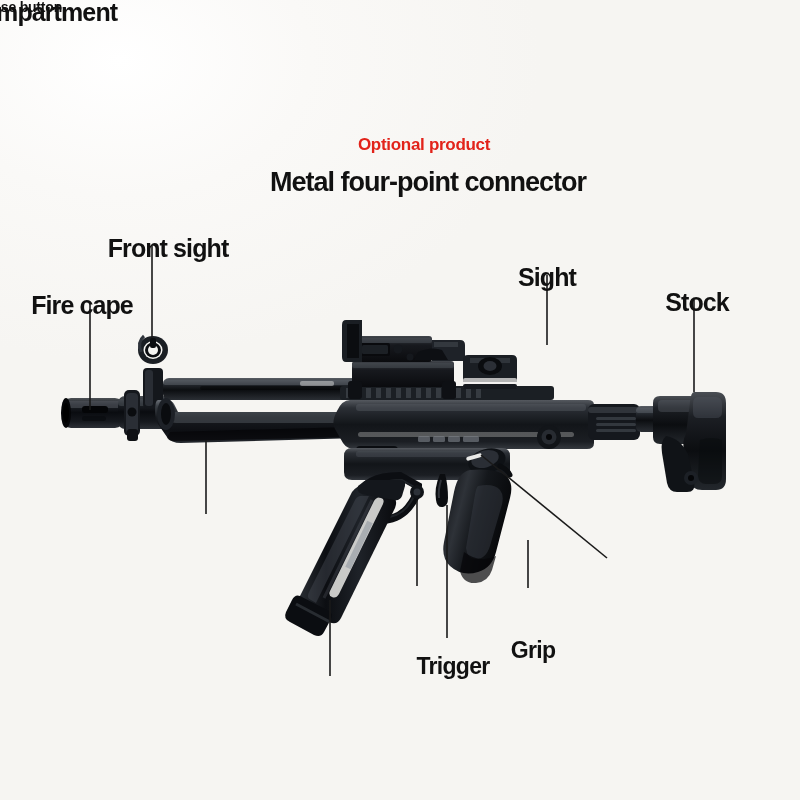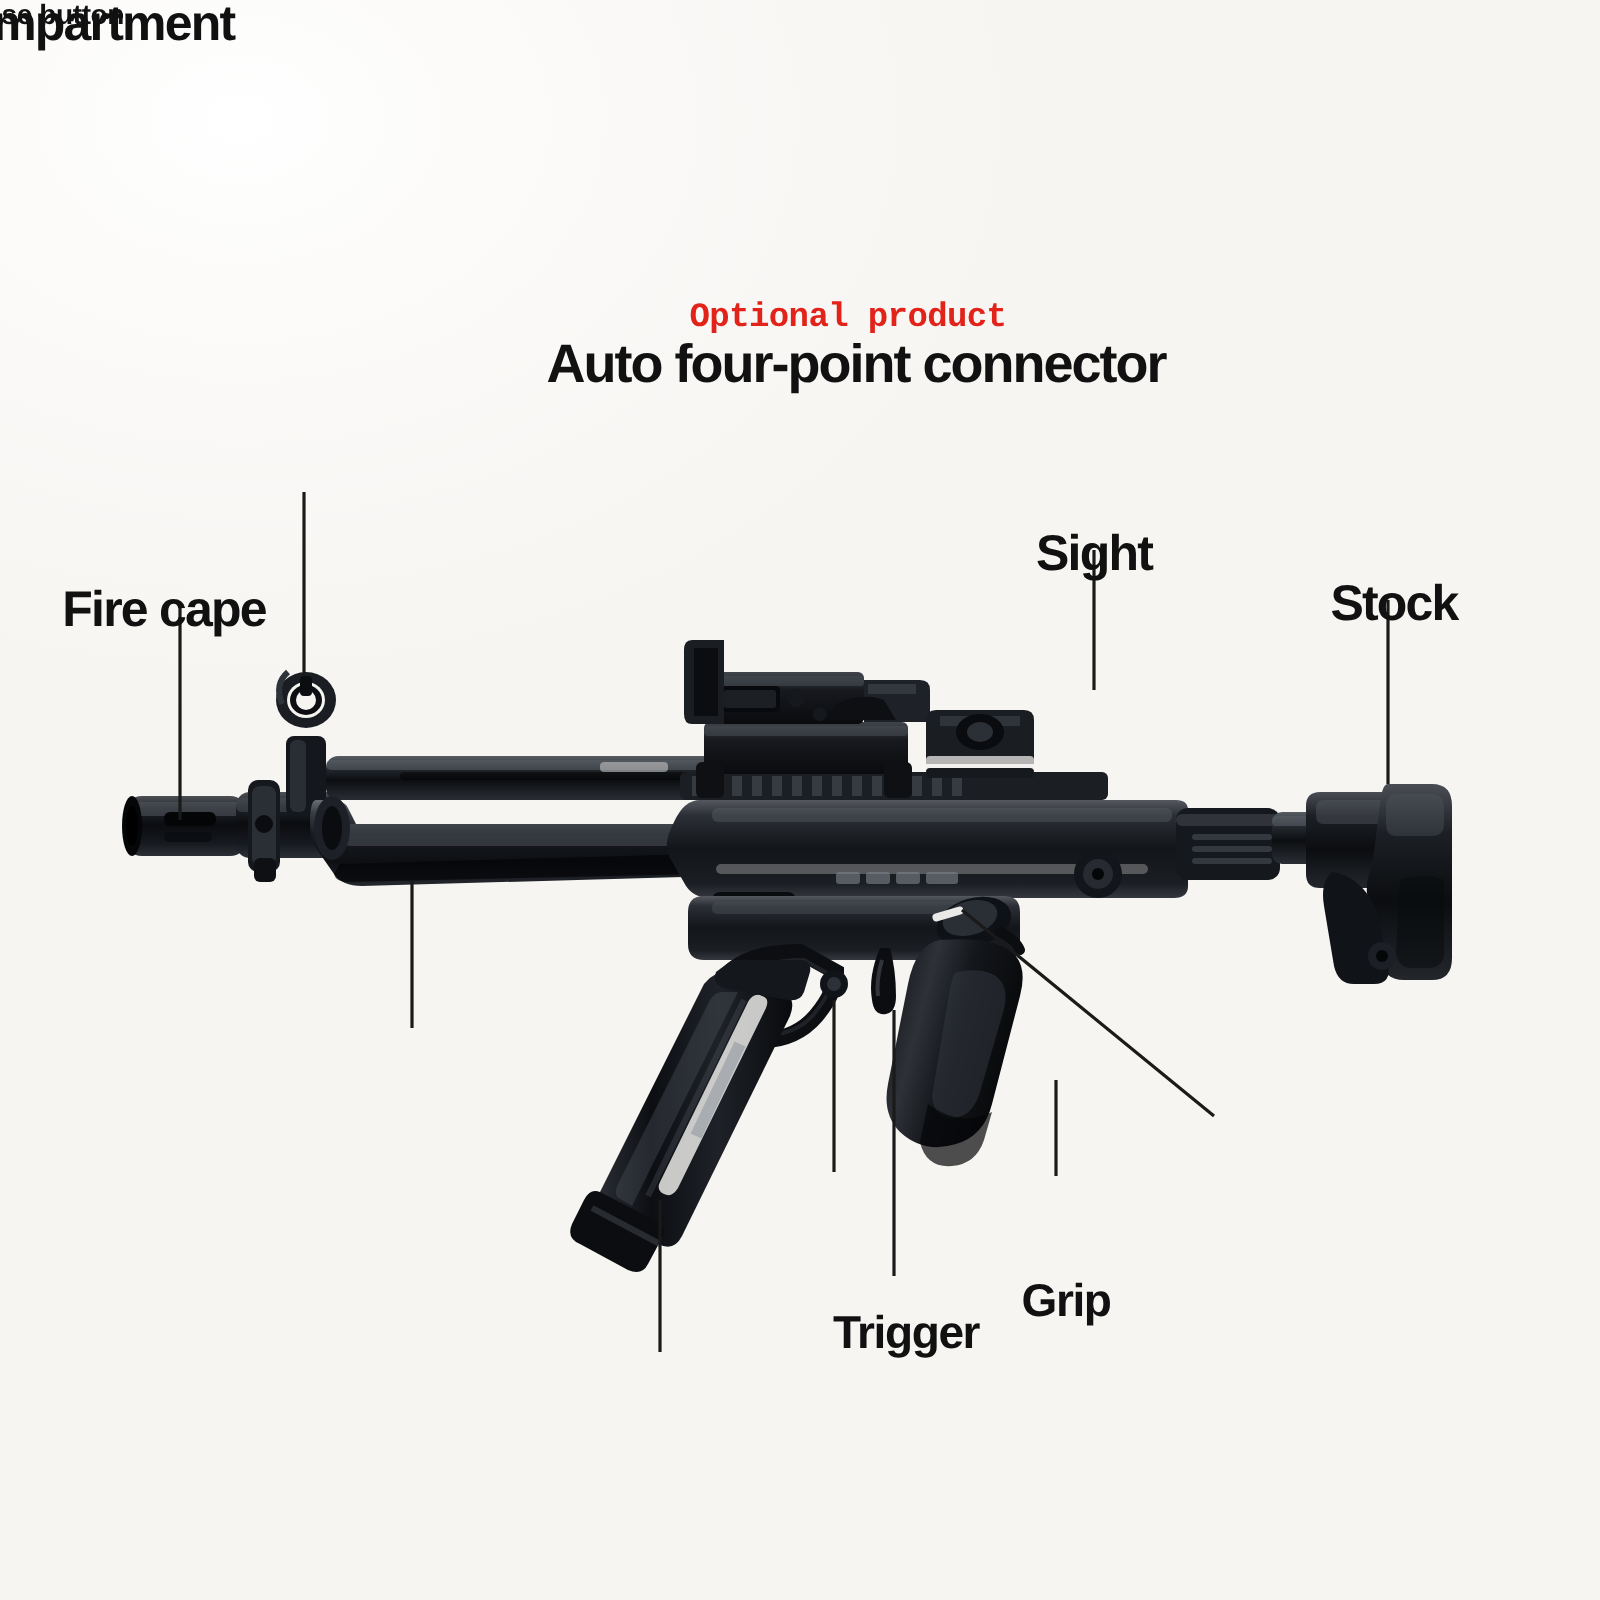--- a/index.html
+++ b/index.html
@@ -264,24 +264,25 @@
         <line x1="694" y1="300" x2="694" y2="392"></line>
         <line x1="206" y1="440" x2="206" y2="514"></line>
         <line x1="417" y1="500" x2="417" y2="586"></line>
         <line x1="330" y1="600" x2="330" y2="676"></line>
         <line x1="447" y1="505" x2="447" y2="638"></line>
         <line x1="528" y1="540" x2="528" y2="588"></line>
         <line x1="481" y1="455" x2="607" y2="558"></line>
       </g>
   </svg>
 
-  <div class="lbl red c" style="left:424px; top:151px;font-family:Liberation Mono, monospace;">Optional product</div>
-  <div class="lbl c" style="left:428px; top:169px; font-size:27px; letter-spacing:-1px;">Auto four-point connector</div>
+  <div class="lbl red c" style="left:424px; top:136px;">Optional product</div>
+  <div class="lbl c" style="left:428px; top:169px; font-size:27px; letter-spacing:-1px;">Metal four-point connector</div>
 
   <div class="lbl big c" style="left: 82px; top: 293px; text-align: right;">Fire cape</div>
+  <div class="lbl big c" style="left: 168px; top: 236px;">Front sight</div>
   <div class="lbl big c" style="left: 547px; top: 265px;">Sight</div>
   <div class="lbl big c" style="left: 697px; top: 290px;">Stock</div>
   <div class="lbl big c">Battery compartment</div>
   <div class="lbl small c">Mag release button</div>
   <div class="lbl mid c" style="left: 453px; top: 655px;">Trigger</div>
   <div class="lbl mid c" style="left: 533px; top: 639px; text-align: right;">Grip</div>
 
 </div>
 
 </body></html>

